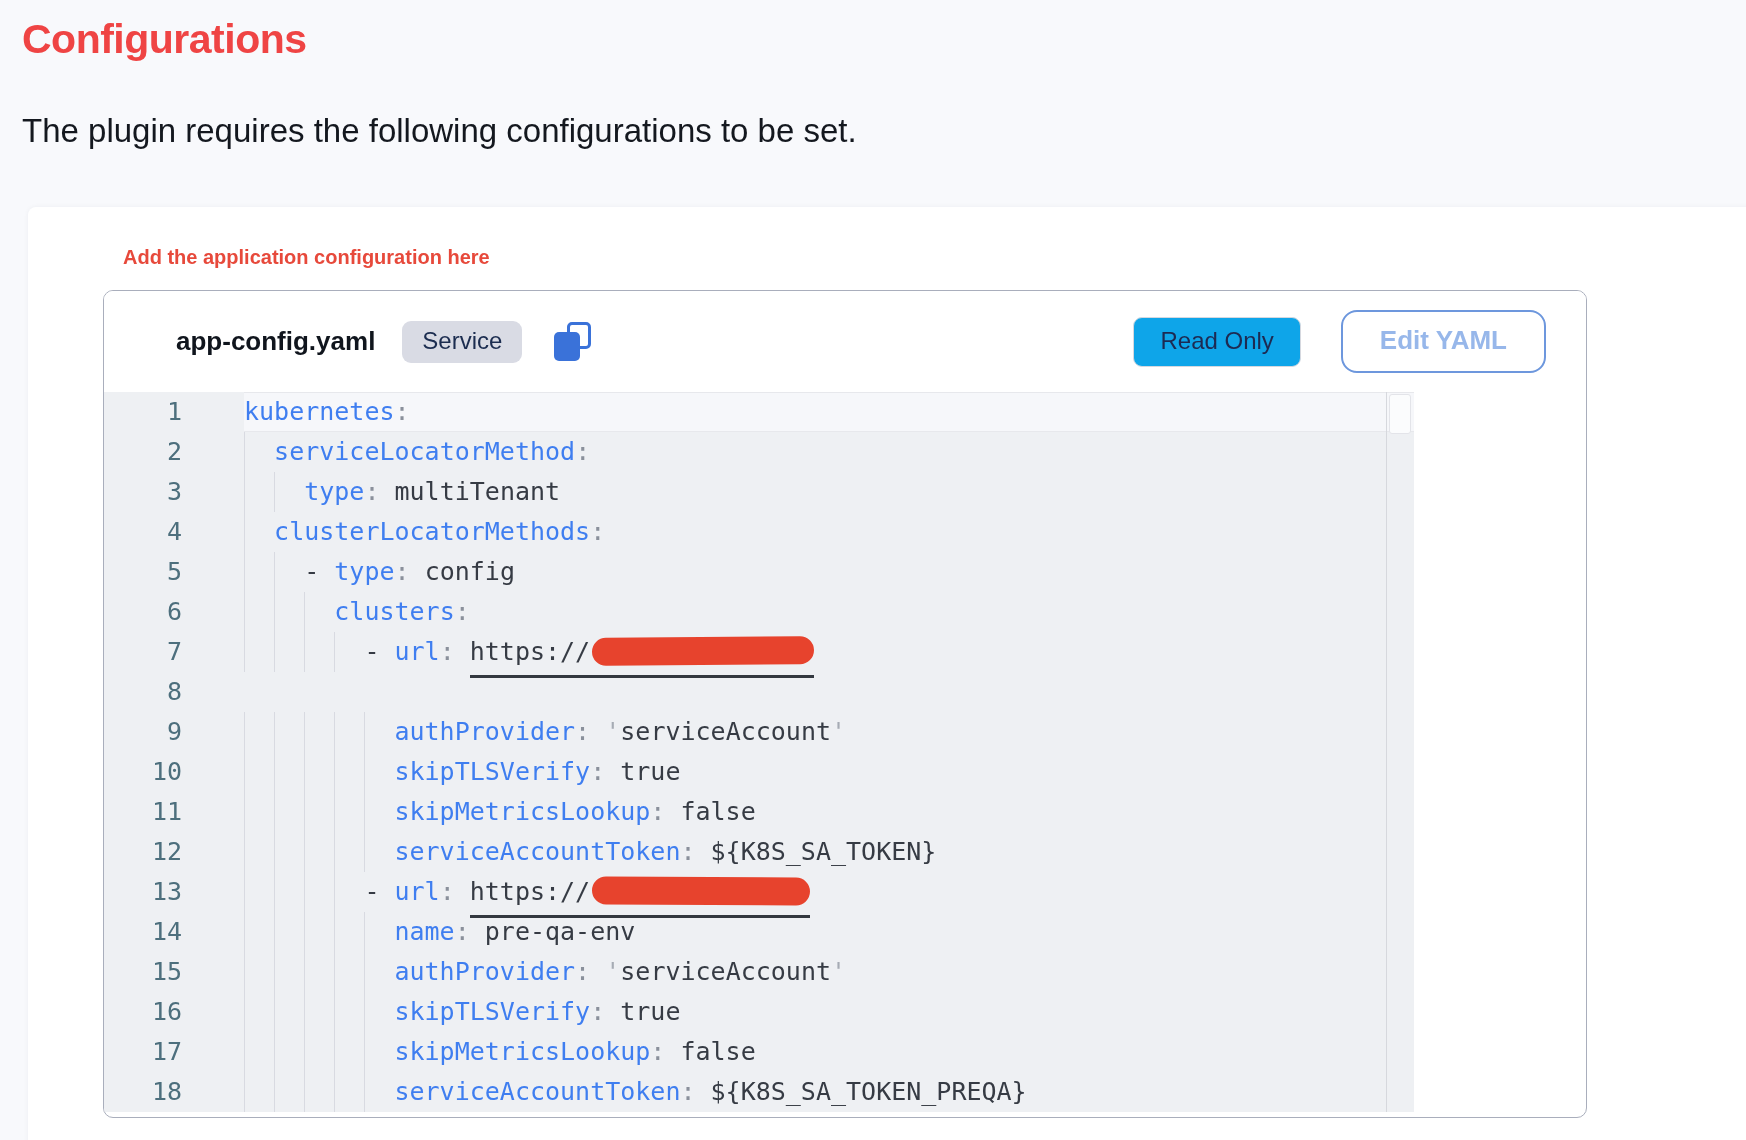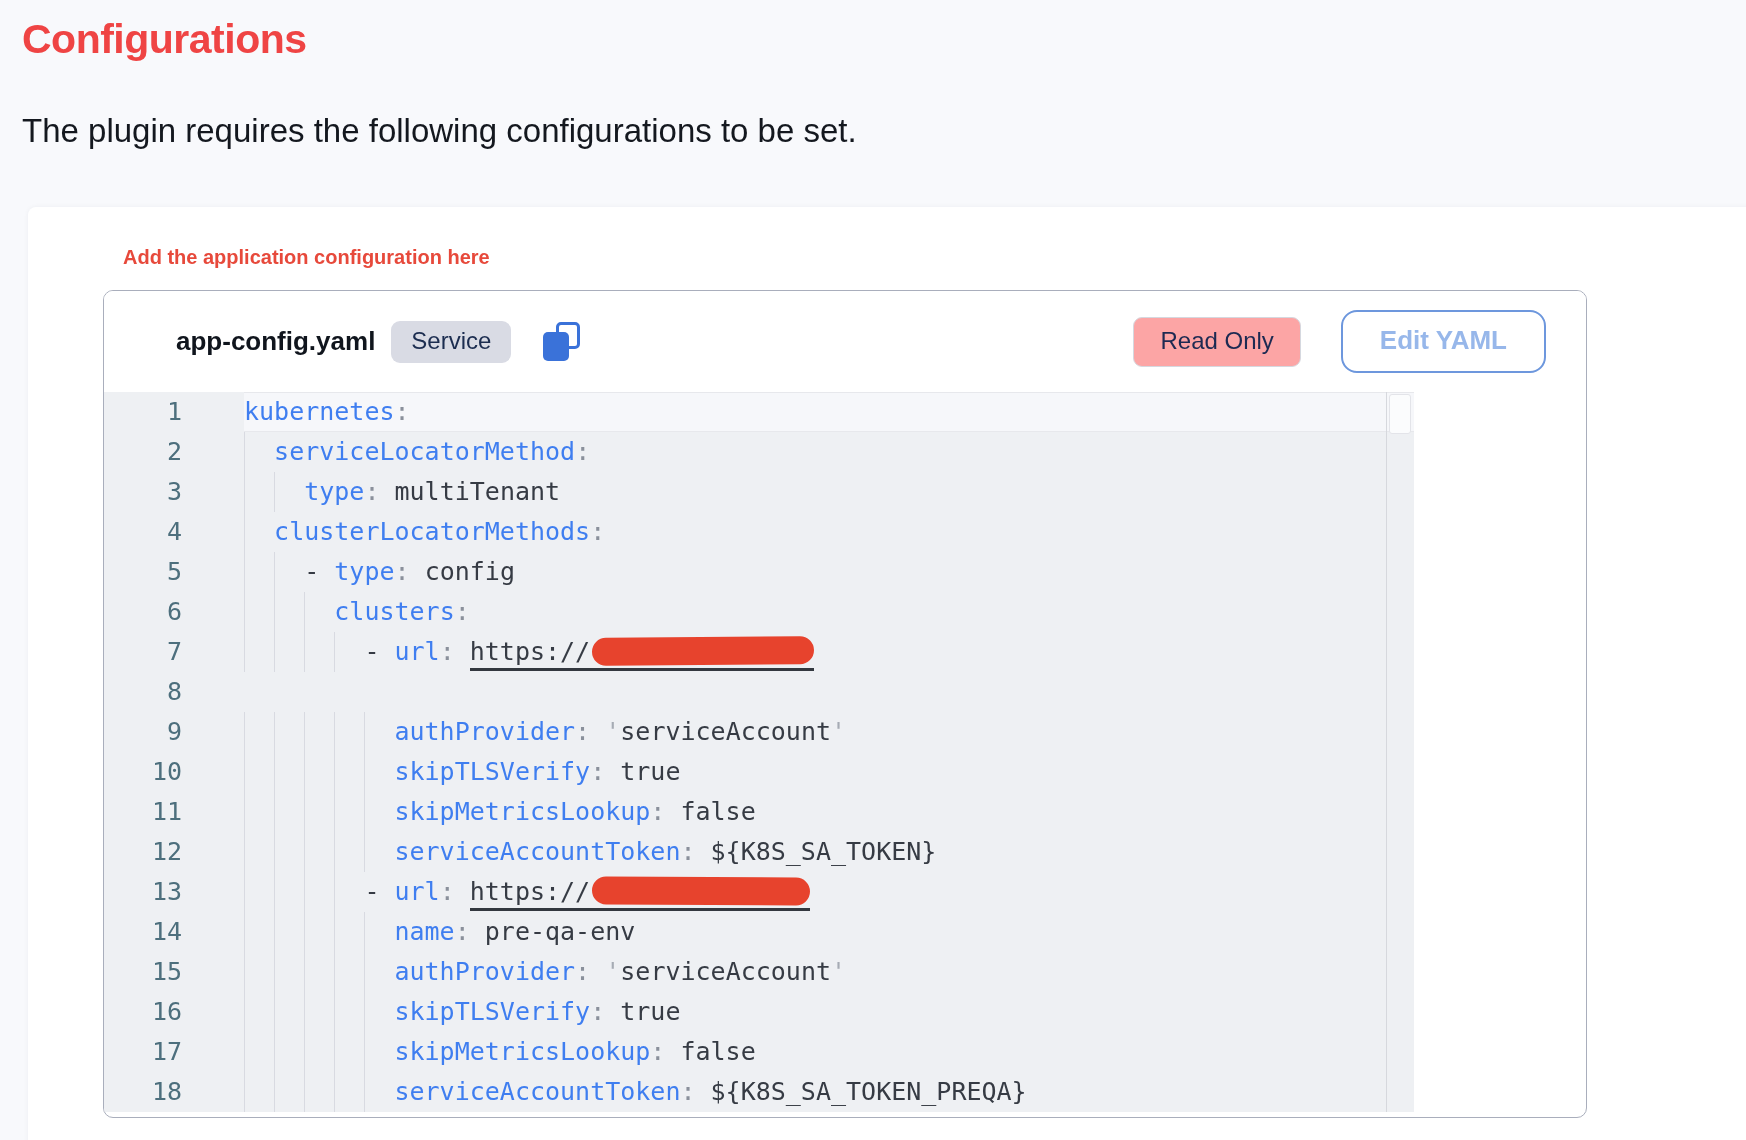--- a/index.html
+++ b/index.html
@@ -15,50 +15,50 @@
     background:var(--card-bg,#ffffff); border-radius:8px 0 0 0; box-shadow:0 0 5px rgba(30,35,60,.05); }
 
   .instruction { position:absolute; left:95px; top:39px; font-size:20px; font-weight:700;
     color:var(--heading-red,#e7493b); }
 
   .frame { position:absolute; left:75px; top:83px; width:1484px; height:828px; background:#ffffff;
     border:1.5px solid var(--frame-border,#a9aebc); border-radius:10px; overflow:hidden; }
 
   .ed-header { height:101px; display:flex; align-items:center; padding:0 40px 0 72px; background:#ffffff; }
   .filename { font-size:26px; font-weight:700; color:#10151d; }
-  .badge { margin-left:16px; background:var(--badge-bg,#d9dbe4); color:var(--badge-text,#1c2d50);
+  .badge { margin-left:27px; background:var(--badge-bg,#d9dbe4); color:var(--badge-text,#1c2d50);
     font-size:24px; padding:6px 20px 8px; border-radius:9px; }
   .copyicon { margin-left:32px; position:relative; width:37px; height:39px; cursor:pointer; }
   .copyicon .back { position:absolute; right:0; top:0; width:24px; height:27px;
     border:3.5px solid var(--copy-blue,#3a72d9); border-radius:5px; background:transparent; }
   .copyicon .front { position:absolute; left:0; bottom:0; width:26px; height:29px;
     background:var(--copy-blue,#3a72d9); border-radius:5px; }
   .hspacer { flex:1; }
-  .btn-readonly { background:#fca5a5; border:1.5px solid #d5d8df; border-radius:9px;
+  .btn-readonly { background:#0ea5e9; border:1.5px solid #d5d8df; border-radius:9px;
     font-size:24px; color:var(--btn-navy,#1d2a52); padding:9px 26px 11px; font-family:inherit; }
   .btn-edit { margin-left:40px; background:#ffffff; border:2px solid var(--edit-border,#6d97dd);
     border-radius:16px; font-size:26px; font-weight:700; color:var(--edit-text,#97b7ea);
     padding:13px 37px 15px; font-family:inherit; }
   button { cursor:pointer; }
 
   .editor { position:relative; width:1310px; background:var(--code-bg,#eef0f3);
     font-family:"DejaVu Sans Mono", monospace; font-size:25px; }
   .cl { position:relative; height:40px; }
   .ln { position:absolute; left:0; top:0; width:78px; height:40px; line-height:40px;
     text-align:right; color:var(--line-number,#4d6f7d); }
   .lc { position:absolute; left:140px; right:0; top:0; height:40px; line-height:40px; white-space:pre; }
   .cl.active .lc { background:var(--active-line-bg,#f6f7fa);
     box-shadow:inset 0 1px 0 #e7e8ec, inset 0 -1px 0 #e7e8ec; }
   .ig { display:inline-block; width:2ch; height:40px; vertical-align:top;
     border-left:1px solid var(--guide,#d8dae1); }
   .tk-key { color:var(--key-blue,#3f7ef0); }
   .tk-colon { color:#8a909b; }
   .tk-plain, .tk-dash { color:#363b44; }
   .tk-quote { color:#a6abb4; }
-  .url { border-bottom:3px solid #33383f; padding-bottom:2px; color:#363b44; }
+  .url { border-bottom:3px solid #33383f; padding-bottom:9px; color:#363b44; }
   .redact { display:inline-block; vertical-align:top; margin-top:5px; margin-left:2px;
     height:28px; background:var(--redact-red,#e7432d); border-radius:14px; transform:rotate(-0.5deg); }
   .redact.r2 { transform:rotate(0.3deg); border-radius:15px; }
 
   .sb { position:absolute; top:0; right:0; width:28px; height:100%;
     border-left:1px solid #d6d8dd; }
   .sb-thumb { position:absolute; top:2px; left:2px; width:22px; height:40px;
     background:#fbfcfd; border:1px solid #e3e4e9; border-radius:3px; }
 </style>
 </head>

